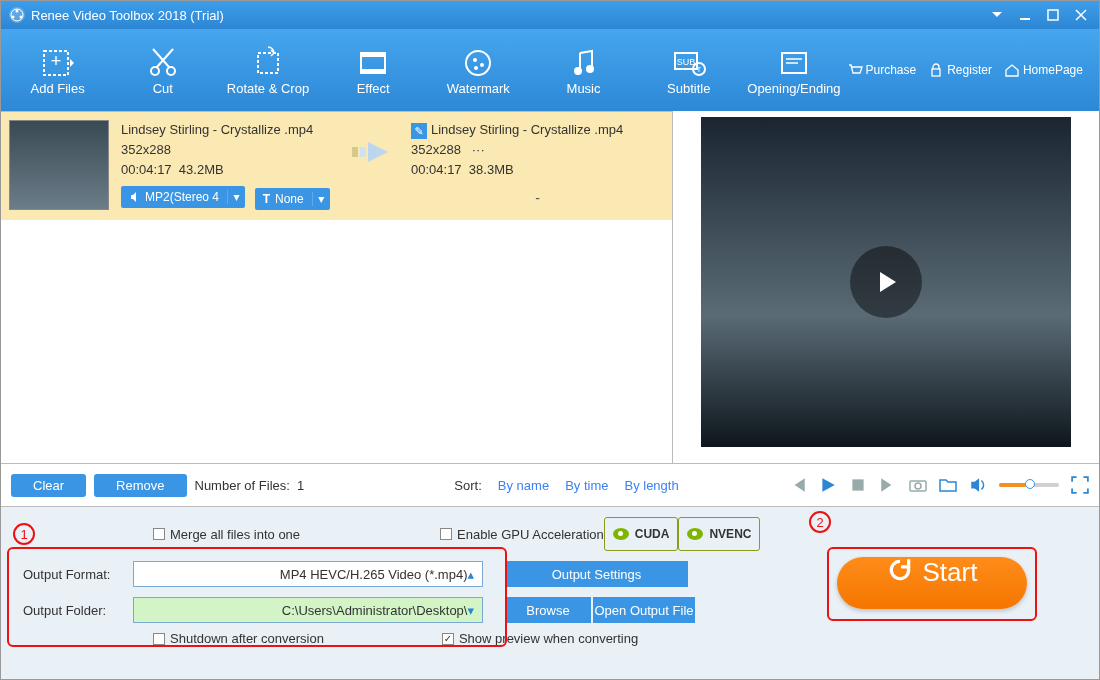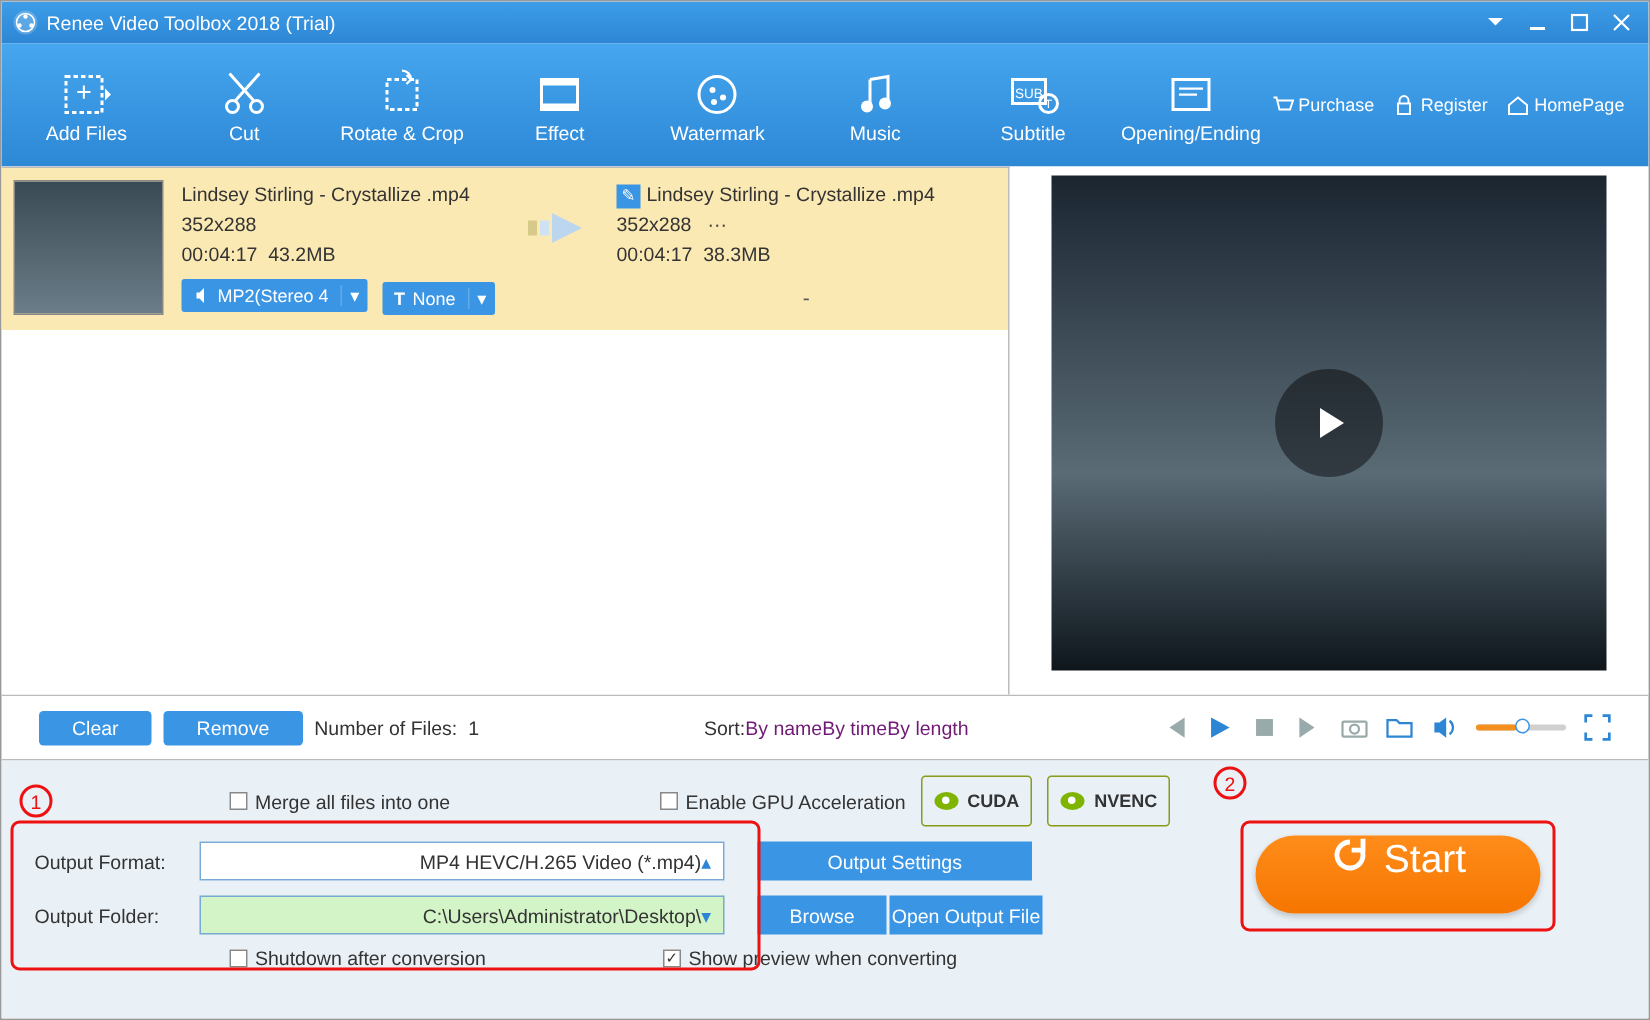--- a/index.html
+++ b/index.html
@@ -27,24 +27,24 @@
 .editicon { display:inline-block; width:16px; height:16px; background:#3a95e4; color:#fff; text-align:center; font-size:11px; line-height:16px; vertical-align:middle; margin-right:4px; }
 .dd { display:inline-flex; height:22px; background:#3a95e4; color:#fff; font-size:12px; align-items:center; border-radius:2px; margin-top:6px; cursor:pointer; }
 .dd .ddmain { padding:0 8px; display:flex; align-items:center; }
 .dd .ddar { width:18px; text-align:center; border-left:1px solid #fff3; }
 .dash { color:#555; font-size:14px; text-align:center; padding-top:10px; }
 
 .preview { flex:1; background:#fff; }
 .video { width: 370px; height: 330px; margin:0 auto; margin-top:6px; background:linear-gradient(#1a2530,#5a6b76 60%,#0e161c); position:relative; display:flex; align-items:center; justify-content:center; }
 .playcirc { width:72px; height:72px; border-radius:50%; background:rgba(0,0,0,.45); display:flex; align-items:center; justify-content:center; cursor:pointer; }
 
-.midbar { height:44px; display:flex; align-items:center; padding:0 25px; border-top:1px solid #bbb; border-bottom:1px solid #bbb; font-size:13px; color:#333; }
+.midbar { height:44px; display:flex; align-items:center; padding:0 10px; border-top:1px solid #bbb; border-bottom:1px solid #bbb; font-size:13px; color:#333; }
 .btn { background:#3a95e4; color:#fff; border:none; padding:4px 22px; font-size:13px; border-radius:3px; margin-right:8px; cursor:pointer; }
 .sortlabel { color:#333; }
-.sortopt { margin-left:0; color:#701a75; cursor:pointer; }
+.sortopt { margin-left:16px; color:#3b82f6; cursor:pointer; }
 .pcontrols { display:flex; align-items:center; gap:12px; margin-left:auto; color:#3a95e4; }
 .pcontrols .ic { width:18px; height:18px; cursor:pointer; display:flex; align-items:center; justify-content:center; }
 .volslider { width:60px; height:4px; background:#d0d0d0; border-radius:2px; position:relative; }
 .volslider .volfill { position:absolute; left:0; top:0; height:100%; width:45%; background:#f39020; border-radius:2px; }
 .volslider .volknob { position:absolute; left:44%; top:-4px; width:10px; height:10px; border:1px solid #3a95e4; background:#fff; border-radius:50%; }
 
 .bottom { height:172px; background:#e9f0f6; padding:10px 12px; position:relative; font-size:13px; color:#333; }
 .cbx { display:flex; align-items:center; cursor:pointer;justify-content:flex-end; }
 .cbx .box { width:12px; height:12px; border:1px solid #888; margin-right:5px; background:#fff; display:flex; align-items:center; justify-content:center; font-size:10px; color:#333; }
 .rowflex { display:flex; align-items:center; }
@@ -52,21 +52,21 @@
 .redbox1 { position:absolute; border:2px solid #e11; border-radius:6px; left:6px; top:40px; width:500px; height:100px; pointer-events:none; }
 .redbox2 { position:absolute; border:2px solid #e11; border-radius:6px; left:826px; top:40px; width:210px; height:74px; pointer-events:none; }
 .annot2 { position:absolute; left:808px; top:4px; }
 .formrow { display:flex; align-items:center; margin-top:10px; }
 .formrow .lbl { width:120px; padding-left:10px; }
 .combo { width:350px; height:26px; border:1px solid #7aa9d6; background:#fff; display:flex; align-items:center; padding:0 8px; cursor:pointer; justify-content:flex-end; }
 .combo.green { background:#d3f4c6; }
 .bluebtn { background:#3a95e4; color:#fff; border:none; height:26px; font-size:13px; cursor:pointer; margin-left:22px; }
 .startbtn { position:absolute; left:836px; top:50px; width:190px; height:52px; background:linear-gradient(#ff8c1a,#f57600); border:none; border-radius:26px; color:#fff; font-size:26px; display:flex; justify-content:center; cursor:pointer; box-shadow:0 2px 4px rgba(0,0,0,.2); }
 .startbtn svg { width:26px; height:26px; margin-right:10px; }
-.gpu-badge { height:22px; padding:16px 8px; border:1px solid #8a9a1a; border-radius:3px; display:flex; align-items:center; font-weight:bold; font-size:12px; margin-left:10px; }
+.gpu-badge { height:22px; padding:16px 8px; border:1px solid #8a9a1a; border-radius:3px; display:flex; align-items:center; font-weight:bold; font-size:12px; }
 .gpu-badge .eye { width:16px; height:12px; background:#7fb400; border-radius:50%; margin-right:6px; position:relative; }
 .gpu-badge .eye::after { content:''; position:absolute; width:5px; height:5px; background:#fff; border-radius:50%; left:5px; top:3px; }
 </style>
 </head>
 <body>
 
 <div class="titlebar">
   <span class="logo">
     <svg viewBox="0 0 16 16">
         <circle cx="8" cy="8" r="6" fill="none" stroke="#fff" stroke-width="1"></circle>

